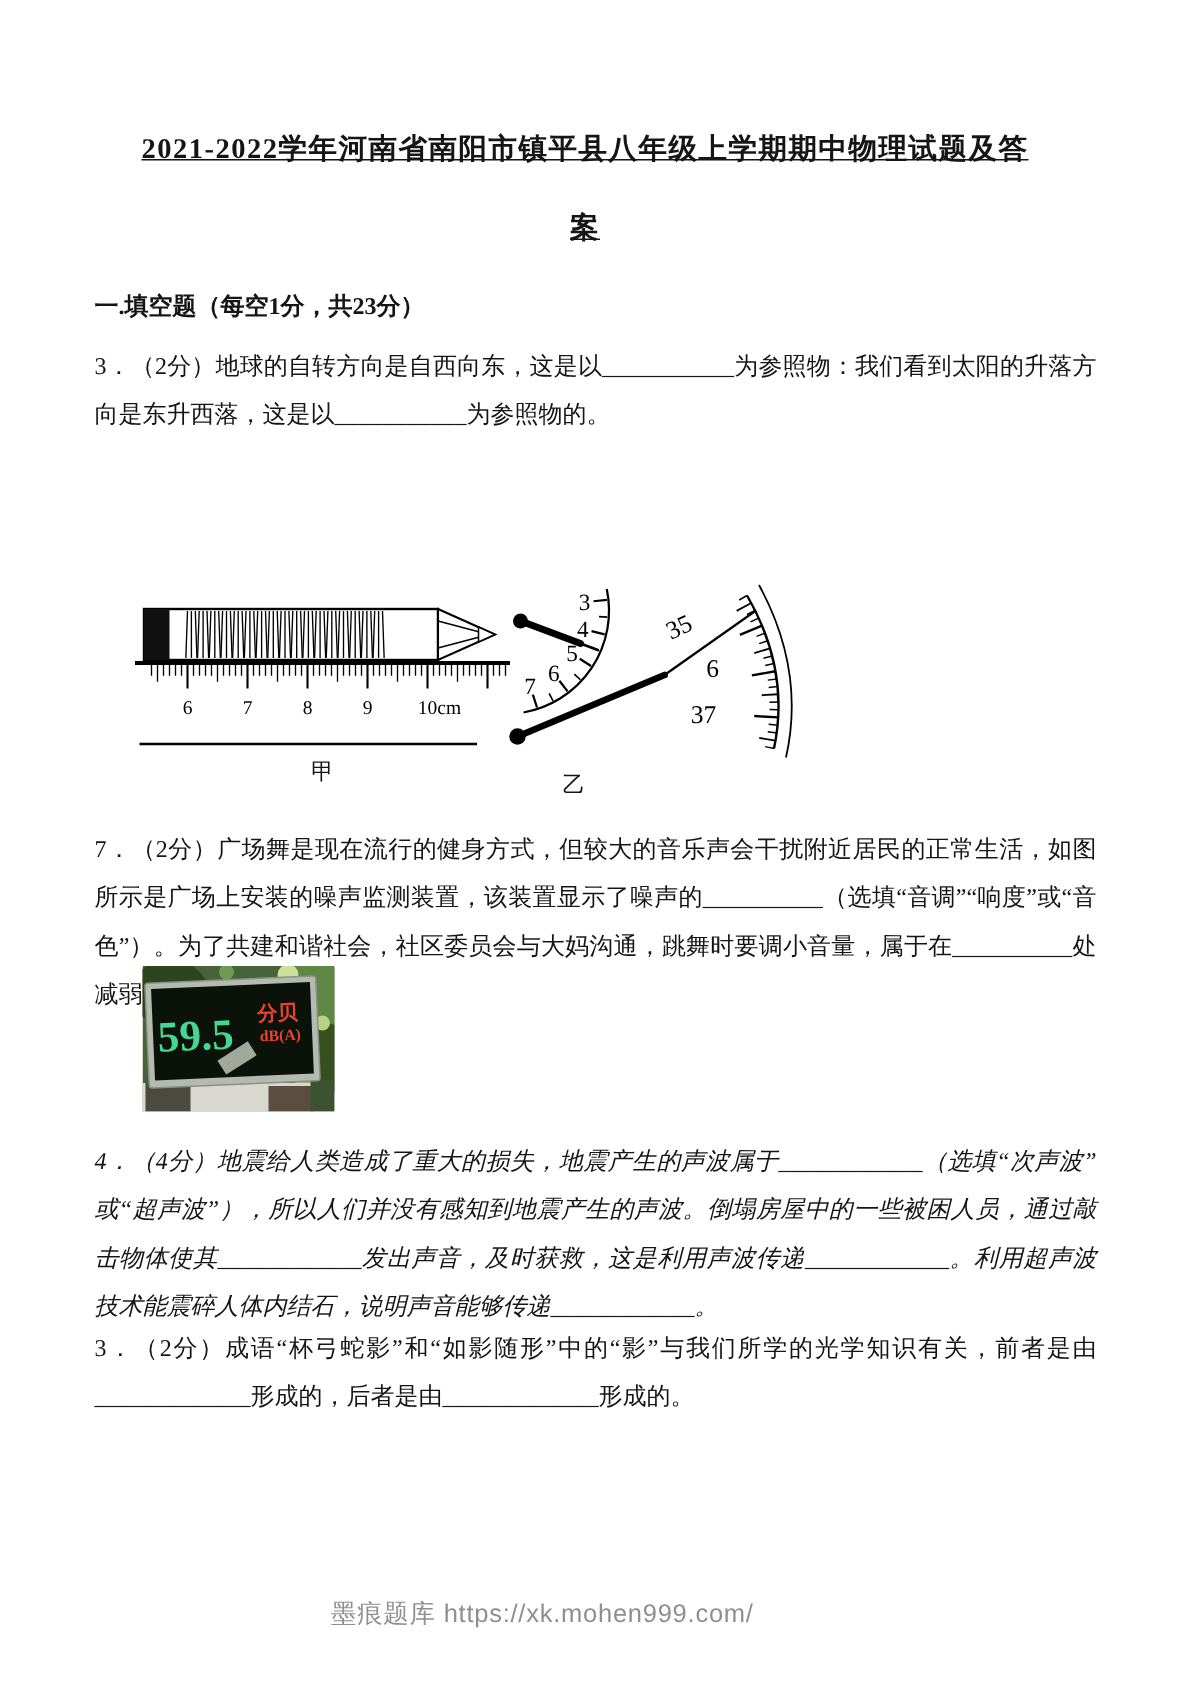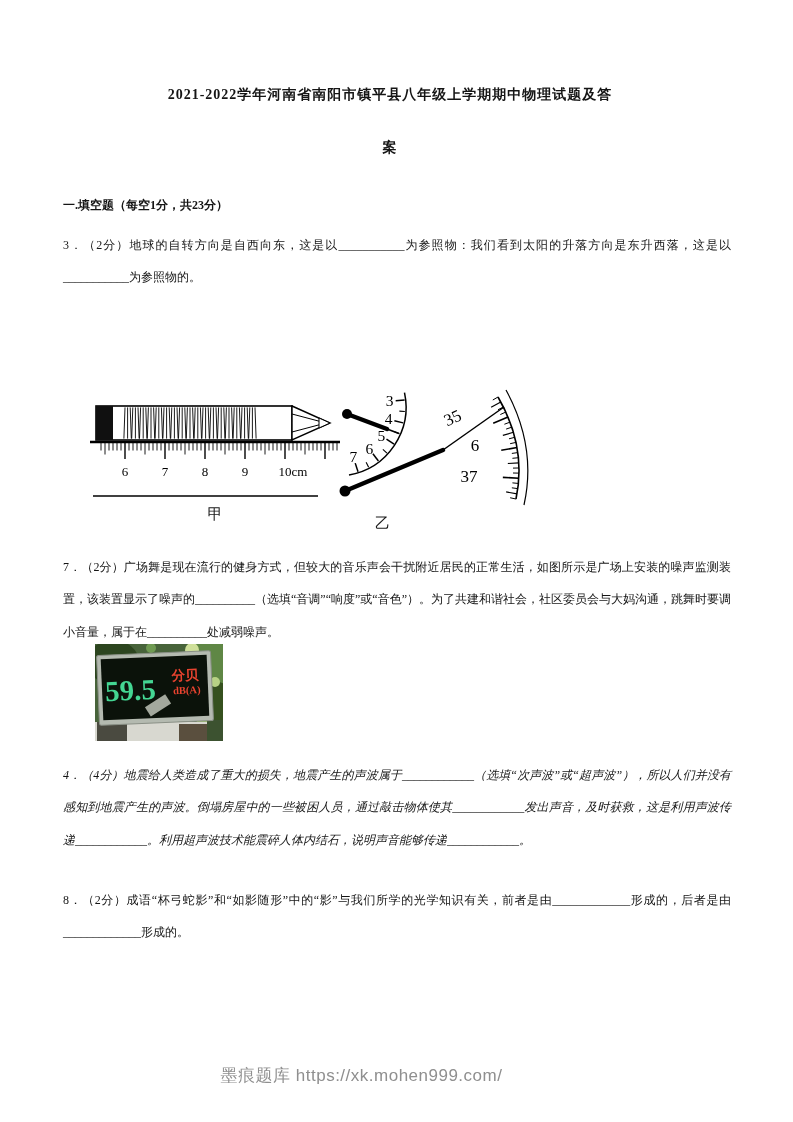--- a/index.html
+++ b/index.html
@@ -3,25 +3,25 @@
 <meta charset="utf-8">
 <style>
   html,body{margin:0;padding:0;background:#ffffff;}
   .page{
     position:relative;width:793px;height:1122px;background:#fff;
     font-family:"Liberation Serif","DejaVu Serif",serif;color:#151515;
     overflow:hidden;
   }
   .doc-title{
     position:absolute;left:0;width:780px;text-align:center;
-    font-size:14px;font-weight:bold;letter-spacing:1px;white-space:nowrap;
+    font-size:19px;font-weight:bold;letter-spacing:1px;white-space:nowrap;text-decoration:underline;
   }
   .body-text{
     position:absolute;left:63px;width:668px;
-    font-size:12px;line-height:32.4px;text-align:justify;
+    font-size:16px;line-height:32.4px;text-align:justify;
   }
   .section-heading{font-weight:bold;}
   .fig-label{position:absolute;font-size:15px;color:#151515;}
   .footer{
     position:absolute;left:0;width:723px;text-align:center;
     font-family:"Liberation Sans","DejaVu Sans",sans-serif;
     font-size:17px;color:#8f8f8f;letter-spacing:0.5px;
   }
   svg text{font-family:"Liberation Serif","DejaVu Serif",serif;}
 </style>
@@ -257,19 +257,19 @@
       <rect x="7" y="13" width="106" height="61" fill="#0b120a"></rect>
       <text x="10" y="55" font-size="29" font-weight="bold" fill="#44d693" font-family="'DejaVu Sans',sans-serif">59.5</text>
       <text x="77" y="37" font-size="13.5" font-weight="bold" fill="#e8432f">分贝</text>
       <text x="78" y="51" font-size="10.5" font-weight="bold" fill="#e8432f" font-family="'DejaVu Sans',sans-serif">dB(A)</text>
       <rect x="50" y="56" width="24" height="11" fill="#c9cec2" opacity="0.8" transform="rotate(-30 62 61)"></rect>
     </g>
   </svg>
 
   <div class="body-text" style="top:759px;font-style:italic;">4．（4分）地震给人类造成了重大的损失，地震产生的声波属于____________（选填“次声波”或“超声波”），所以人们并没有感知到地震产生的声波。倒塌房屋中的一些被困人员，通过敲击物体使其____________发出声音，及时获救，这是利用声波传递____________。利用超声波技术能震碎人体内结石，说明声音能够传递____________。</div>
 
-  <div class="body-text" style="top:884px;">8．（2分）成语“杯弓蛇影”和“如影随形”中的“影”与我们所学的光学知识有关，前者是由_____________形成的，后者是由_____________形成的。</div>
+  <div class="body-text" style="top:884px;">3．（2分）成语“杯弓蛇影”和“如影随形”中的“影”与我们所学的光学知识有关，前者是由_____________形成的，后者是由_____________形成的。</div>
 
   <div class="footer" style="top:1064px;">
     <span>墨痕题库 https://xk.mohen999.com/</span>
   </div>
 
 </div>
 
 </body></html>

